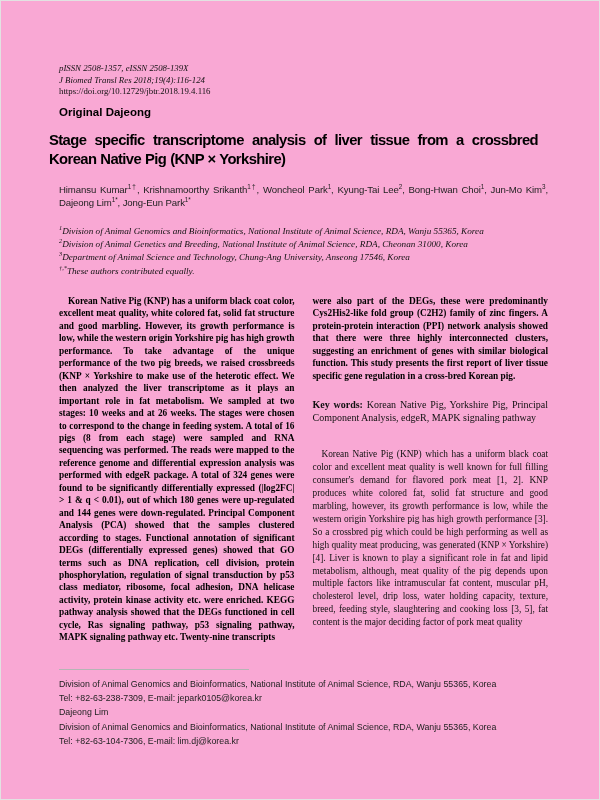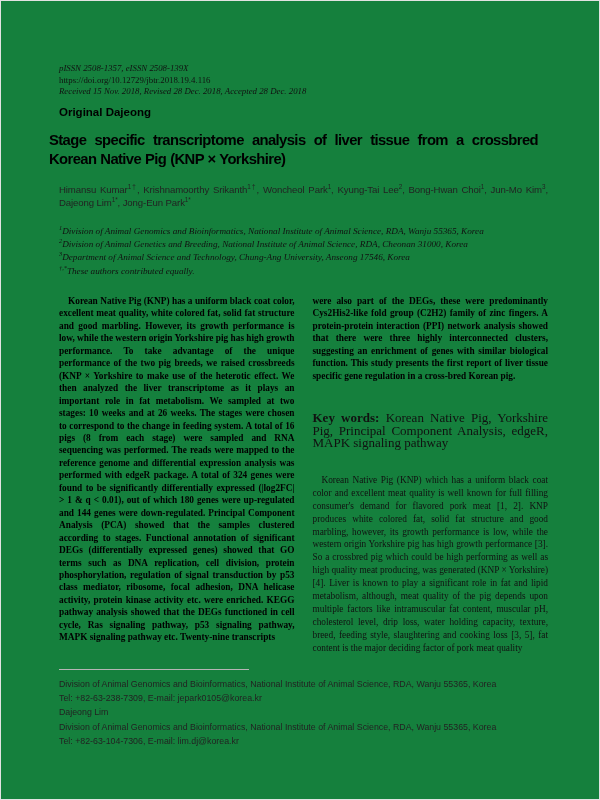--- a/index.html
+++ b/index.html
@@ -1,20 +1,20 @@
 <!DOCTYPE html>
 <html><head>
 <meta charset="utf-8">
 <style>
   * { margin: 0; padding: 0; box-sizing: border-box; }
   html, body { background: #ffffff; }
   .page {
     position: relative;
     width: 600px; height: 800px;
-    background: #15803d;
+    background: #f9a8d4;
     border: 1px solid #e2e2e2;
     overflow: hidden;
     color: #1a1a1a;
   }
 
   .header-meta {
     position: absolute; top: 62px; left: 58px; width: 489px;
     font-family: "Liberation Serif", serif;
     font-size: 8.8px; line-height: 11.6px; font-style: italic;
     color: #111;
@@ -57,23 +57,23 @@
   .col { width: 235.5px; }
 
   .abstract-text {
     font-family: "Liberation Serif", serif;
     font-weight: bold; font-size: 9.3px; line-height: 12.45px;
     text-align: justify; color: #000;
   }
   .col1 .abstract-text { text-indent: 9px; }
 
   .keywords {
-    margin-top: 30px;
+    margin-top: 17px;
     font-family: "Liberation Serif", serif;
-    font-size: 13px; line-height: 12.6px;
+    font-size: 10px; line-height: 12.6px;
     text-align: justify; color: #111;
   }
   .keywords b { font-weight: bold; }
 
   .intro-heading {
     margin-top: 22px;
     font-family: "Liberation Sans", sans-serif;
     font-weight: bold; font-size: 12.3px; color: #000;
   }
   .intro-text {
@@ -95,22 +95,22 @@
   }
   .footer b { color: #000; }
 </style>
 </head>
 <body>
 
 <div class="page">
 
   <div class="header-meta">
     <div>pISSN 2508-1357, eISSN 2508-139X</div>
+    <div>J Biomed Transl Res 2018;19(4):116-124</div>
     <div class="upright">https://doi.org/10.12729/jbtr.2018.19.4.116</div>
-    <div>Received 15 Nov. 2018, Revised 28 Dec. 2018, Accepted 28 Dec. 2018</div>
   </div>
 
   <div class="article-type">Original Dajeong</div>
 
   <h1 class="title">Stage specific transcriptome analysis of liver tissue from a crossbred Korean Native Pig (KNP × Yorkshire)</h1>
 
   <div class="authors"><span>Himansu Kumar<sup>1†</sup></span>, <span>Krishnamoorthy Srikanth<sup>1†</sup></span>, <span>Woncheol Park<sup>1</sup></span>, <span>Kyung-Tai Lee<sup>2</sup></span>, <span>Bong-Hwan Choi<sup>1</sup></span>, <span>Jun-Mo Kim<sup>3</sup></span>, <span>Dajeong Lim<sup>1*</sup></span>, <span>Jong-Eun Park<sup>1*</sup></span></div>
 
   <div class="affiliations">
       <div><sup>1</sup>Division of Animal Genomics and Bioinformatics, National Institute of Animal Science, RDA, Wanju 55365, Korea</div>

